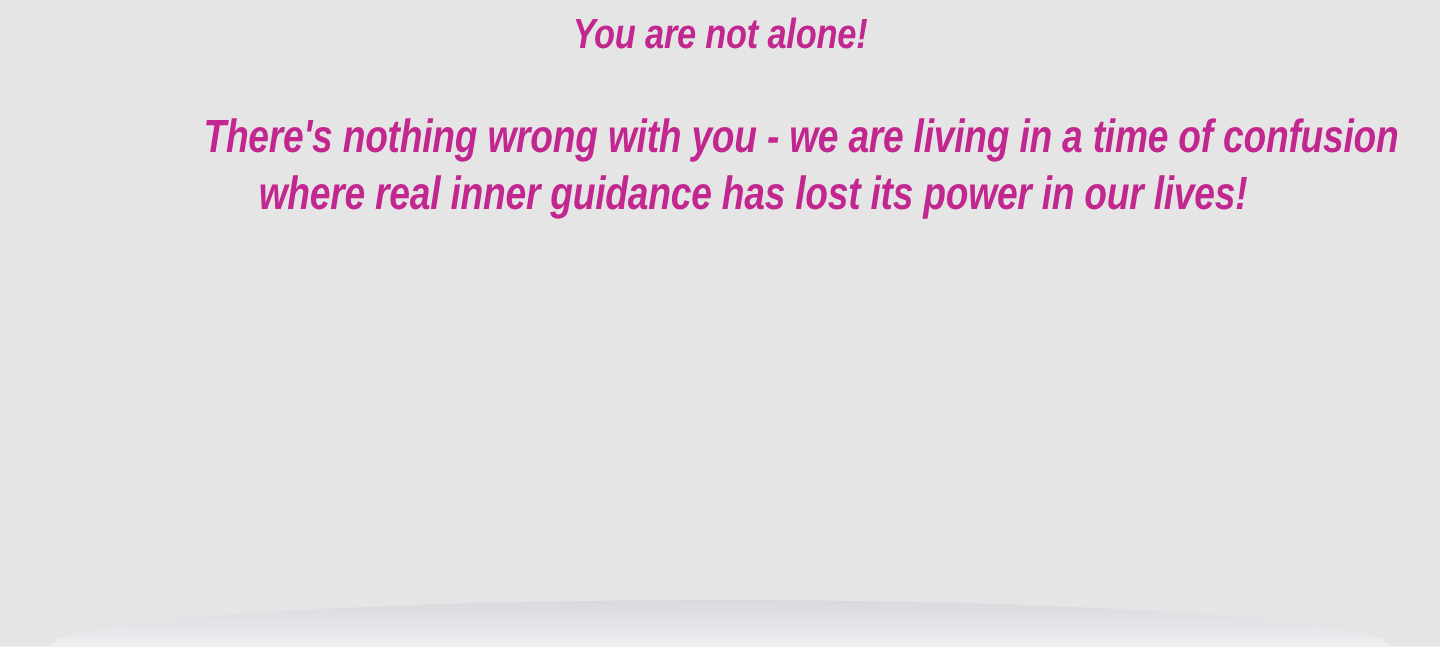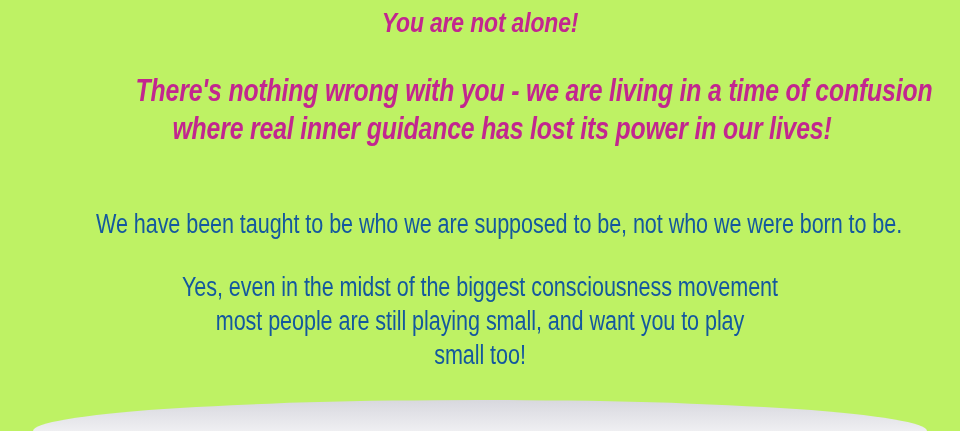--- a/index.html
+++ b/index.html
@@ -10,21 +10,21 @@
     width: 960px;
     height: 431px;
     background: #ffffff;
     font-family: "Liberation Sans", sans-serif;
     overflow: hidden;
   }
   .page {
     position: relative;
     width: 960px;
     height: 431px;
-    background: #bef264;
+    background: #e5e5e5;
     overflow: hidden;
   }
 
   
   .headline-block {
     position: absolute;
     left: 0;
     top: 0;
     width: 960px;
     text-align: center;
@@ -115,26 +115,18 @@
   <div class="headline-block">
     <div class="headline-lead">You are not alone!</div>
 
     <div class="headline-body">
       <span class="hl-line">There's nothing wrong with you - we are living in a time of confusion</span>
       <span class="hl-line">where real inner guidance has lost its power in our lives!</span>
     </div>
   </div>
 
   <div class="body-block">
-    <div class="body-para first">
-      <span class="bl-line">We have been taught to be who we are supposed to be, not who we were born to be.</span>
-    </div>
 
-    <div class="body-para second">
-      <span class="bl-line">Yes, even in the midst of the biggest consciousness movement</span>
-      <span class="bl-line">most people are still playing small, and want you to play</span>
-      <span class="bl-line">small too!</span>
-    </div>
   </div>
 
   <div class="bottom-shadow"></div>
 
 </div>
 
 </body></html>

